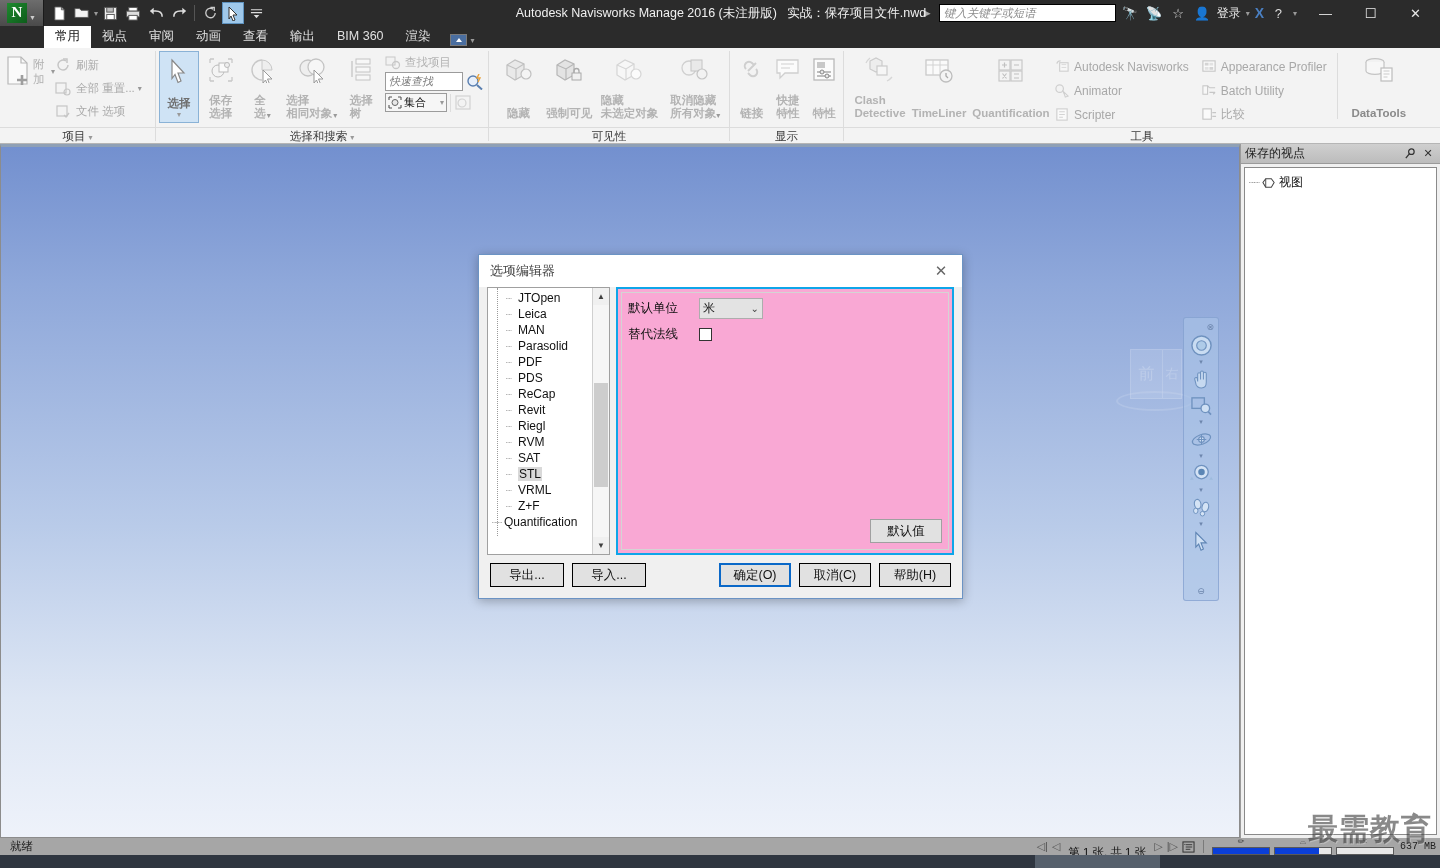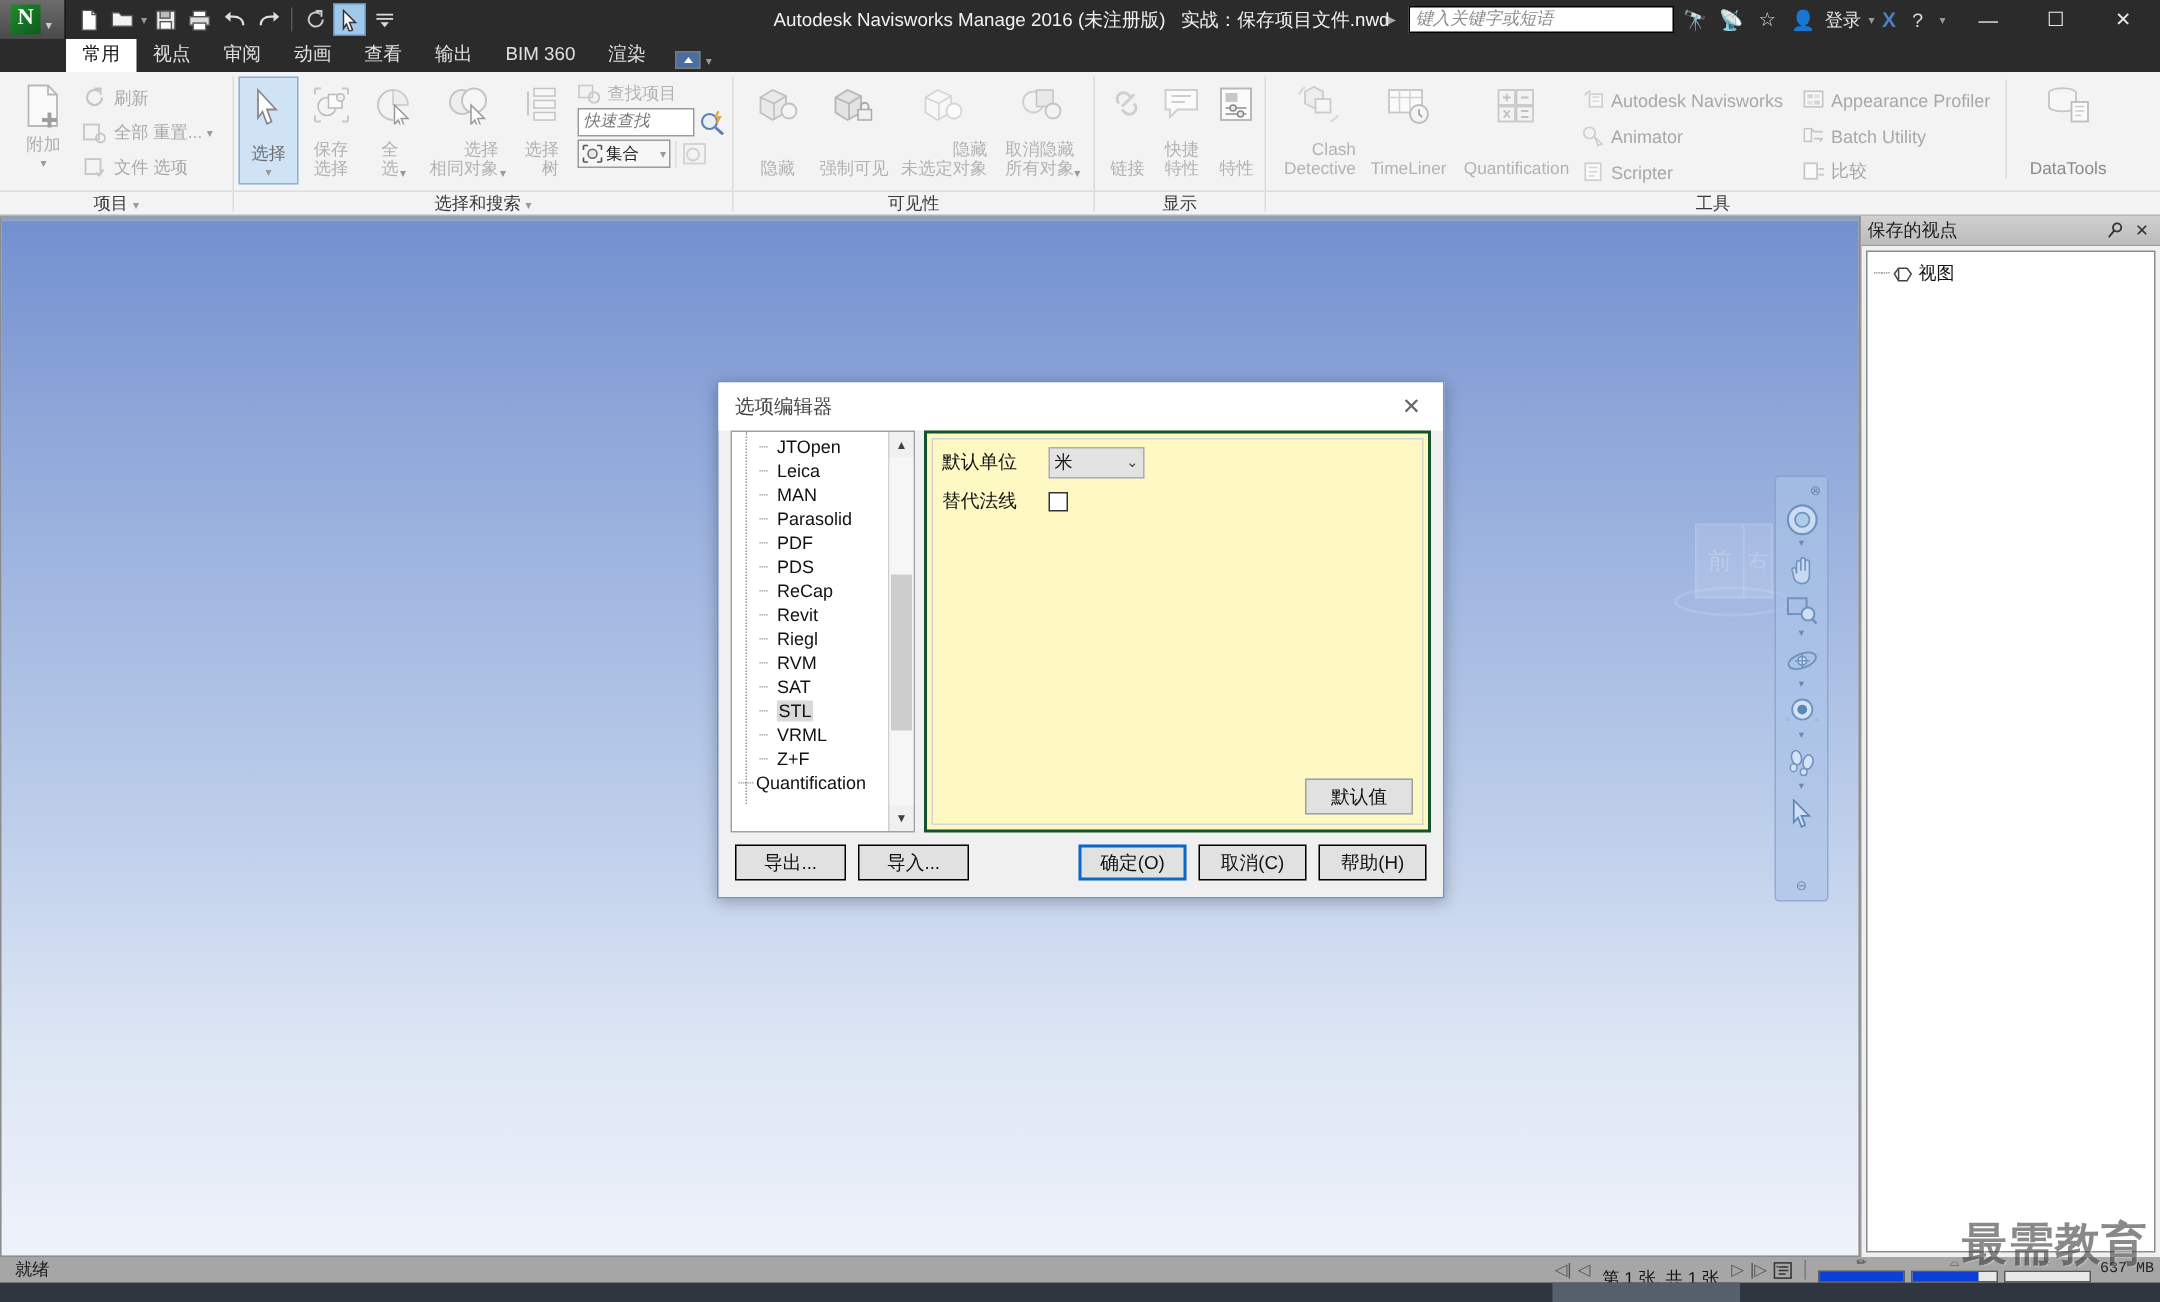--- a/index.html
+++ b/index.html
@@ -91,38 +91,38 @@
     display: flex; position: relative;
   }
   .rgroup { display: flex; flex-direction: column; height: 96px; position: relative; }
   .rgroup-body { flex: 1; display: flex; align-items: flex-start; padding: 3px 3px 0 3px; }
   .rgroup-title {
     height: 17px; text-align: center; font-size: 11.5px; color: #3a3a3a;
     line-height: 16px; border-top: 1px solid #dcdcdc;
   }
   .rgroup-sep { width: 1px; background: #dcdcdc; margin: 3px 0 2px 0; }
   .big-btn {
-    width: 52px; display: flex; flex-direction: column; align-items: center;
+    width: 52px; display: flex; align-items: center;
     padding-top: 4px;
   }
   .big-btn .ico { height: 32px; display:flex; align-items:center; justify-content:center;}
   .big-btn .lbl { font-size: 11.5px; color: #555; margin-top: 2px; }
   .disabled { color: #b0b0b0 !important; }
   .small-rows { display: flex; flex-direction: column; gap: 1px; padding-top: 3px; }
   .small-row { display: flex; align-items: center; height: 22px; gap: 3px; }
   .small-row .ico { width: 18px; text-align: center; }
   .small-row .lbl { font-size: 11.5px; color: #a9a9a9; }
   .caretd { font-size: 8px; color: #999; }
 
   .sel-btn {
     width: 46px; height: 72px; display:flex; flex-direction:column;
     align-items:center; justify-content: space-between; padding: 6px 0 3px 0;
   }
   .sel-btn.pressed { background: #cfe3f5; border: 1px solid #8ab2d6; }
-  .sel-lbl { font-size: 11.5px; color: #6f6f6f; text-align:right; line-height: 13px;}
+  .sel-lbl { font-size: 11.5px; color: #6f6f6f; text-align:left; line-height: 13px; font-weight: bold;}
   .sel-lbl.dim { color: #b3b3b3; }
 
   .quickfind {
     display:flex; flex-direction:column; gap:2px; padding: 4px 2px 0 2px;
   }
   .qf-row1 { display:flex; align-items:center; gap:4px; }
   .qf-input {
     width: 78px; height: 19px; border: 1px solid #9b9b9b; background:#fff;
     font-style: italic; font-size: 11px; color:#7a7a7a; padding: 0 3px;
     line-height: 17px;
@@ -265,21 +265,21 @@
     background:#f0f0f0; border-left:1px solid #d0d0d0;
     display:flex; flex-direction:column;
   }
   .ts-btn { height:17px; display:flex; align-items:center; justify-content:center;
     font-size:8px; color:#404040; }
   .ts-track { flex:1; position:relative; background:#f6f6f6;}
   .ts-thumb { position:absolute; left:1px; right:1px; top:78px; height:104px;
     background:#cdcdcd; }
 
   .opt-pane {
-    flex: 1; border: 2px solid #14532d; background: #fef9c3;
+    flex: 1; border: 2px solid #0ea5e9; background: #f9a8d4;
     position: relative; padding: 9px 10px;
   }
   .opt-inner-border {
     position:absolute; left:3px; top:3px; right:3px; bottom:3px;
     border: 1px solid #d4d4d4; pointer-events:none;
   }
   .opt-row { display:flex; align-items:center; gap: 9px; margin-bottom: 7px; position:relative;}
   .opt-label { font-size: 12.5px; color: #111; width: 62px; }
   .combo {
     width: 64px; height: 21px; background: #e3e3e3; border: 1px solid #adadad;

